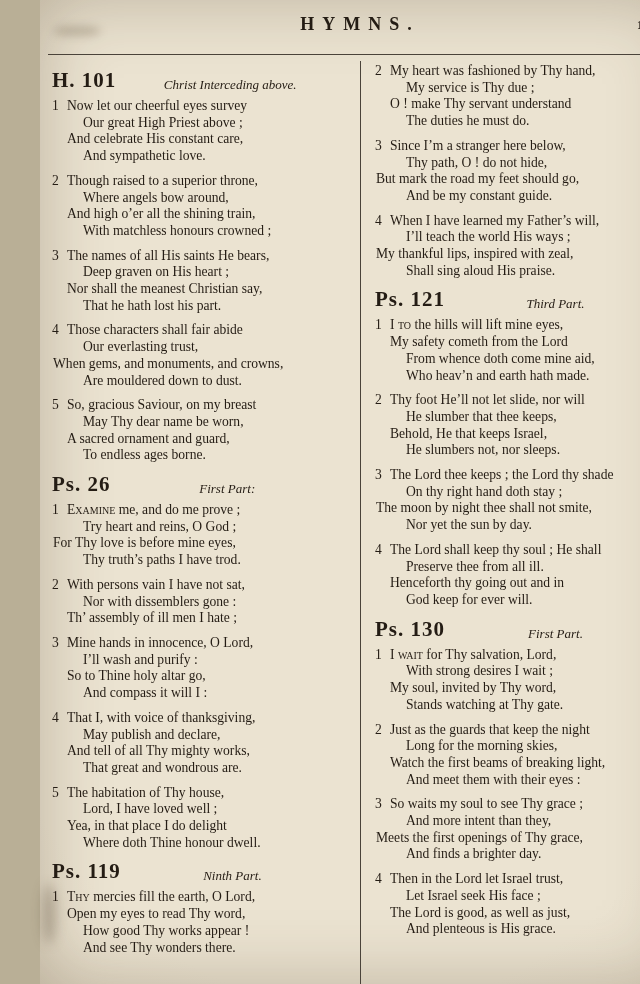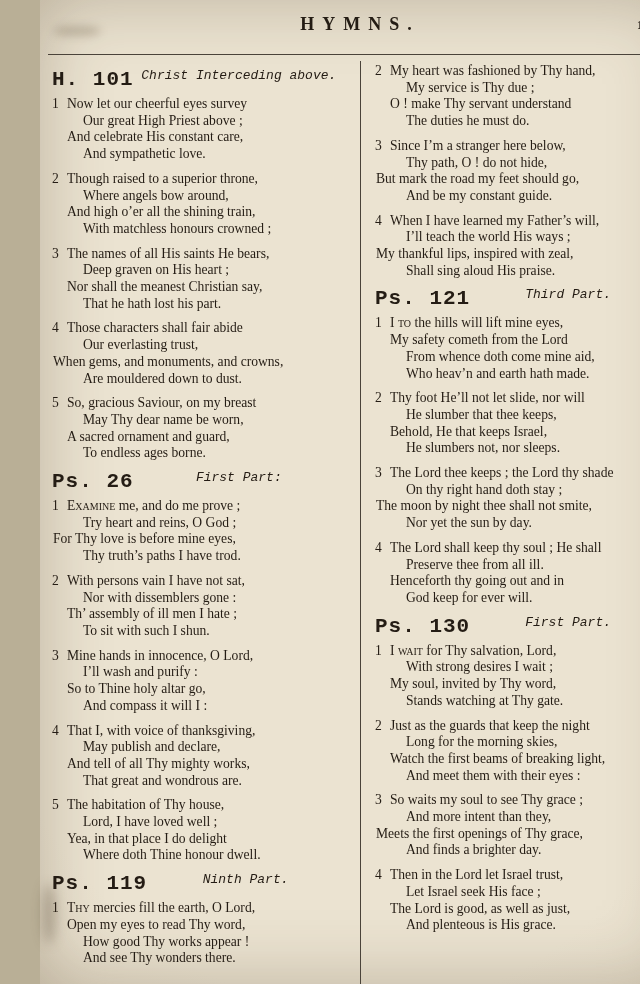--- a/index.html
+++ b/index.html
@@ -31,21 +31,21 @@
     display:flex;height:calc(100% - 55px);box-sizing:border-box;padding-top:6px;
   }
   .col{
     width:50%;box-sizing:border-box;padding:2px 6px 0 12px;
   }
   .col-right{
     border-left:1px solid var(--rule,#4a433a);
     padding-left:14px;padding-right:4px;
   }
   .section-head{
-    display:flex;align-items:flex-start;margin:5px 0 5px;font-family:Liberation Mono, monospace;
+    display:flex;align-items:flex-end;margin:5px 0 5px;
   }
   .hymn-no{
     font-size:21px;font-weight:bold;letter-spacing:1px;white-space:nowrap;
   }
   .hymn-sub{
     flex:1;text-align:center;font-style:italic;font-size:13px;padding-right:10px;
   }
   .verse{margin:0 0 8px;}
   .line{
     position:relative;font-size:13.6px;line-height:16.7px;white-space:nowrap;
@@ -116,21 +116,20 @@
           <div class="verse">
             <div class="line indfirst"><span class="vnum">1</span><span class="sc">Examine</span> me, and do me prove ;</div>
             <div class="line ind2">Try heart and reins, O God ;</div>
             <div class="line ind0">For Thy love is before mine eyes,</div>
             <div class="line ind2">Thy truth’s paths I have trod.</div>
           </div>
           <div class="verse">
             <div class="line indfirst"><span class="vnum">2</span>With persons vain I have not sat,</div>
             <div class="line ind2">Nor with dissemblers gone :</div>
             <div class="line ind1">Th’ assembly of ill men I hate ;</div>
-            <div class="line ind2">To sit with such I shun.</div>
           </div>
           <div class="verse">
             <div class="line indfirst"><span class="vnum">3</span>Mine hands in innocence, O Lord,</div>
             <div class="line ind2">I’ll wash and purify :</div>
             <div class="line ind1">So to Thine holy altar go,</div>
             <div class="line ind2">And compass it will I :</div>
           </div>
           <div class="verse">
             <div class="line indfirst"><span class="vnum">4</span>That I, with voice of thanksgiving,</div>
             <div class="line ind2">May publish and declare,</div>

